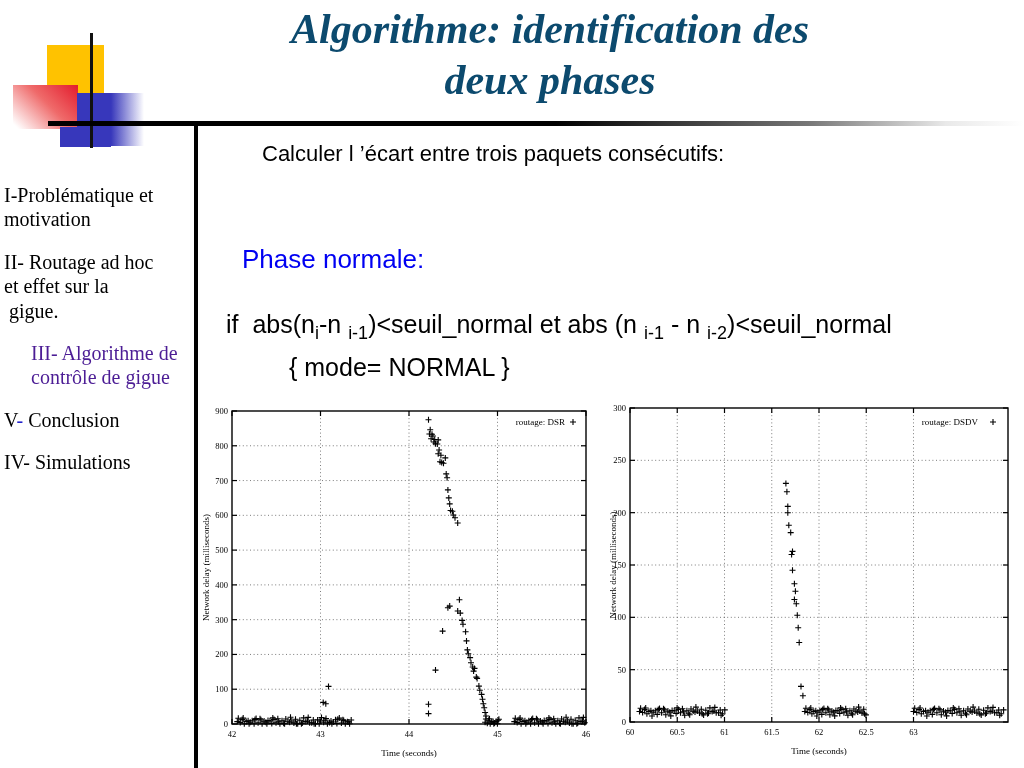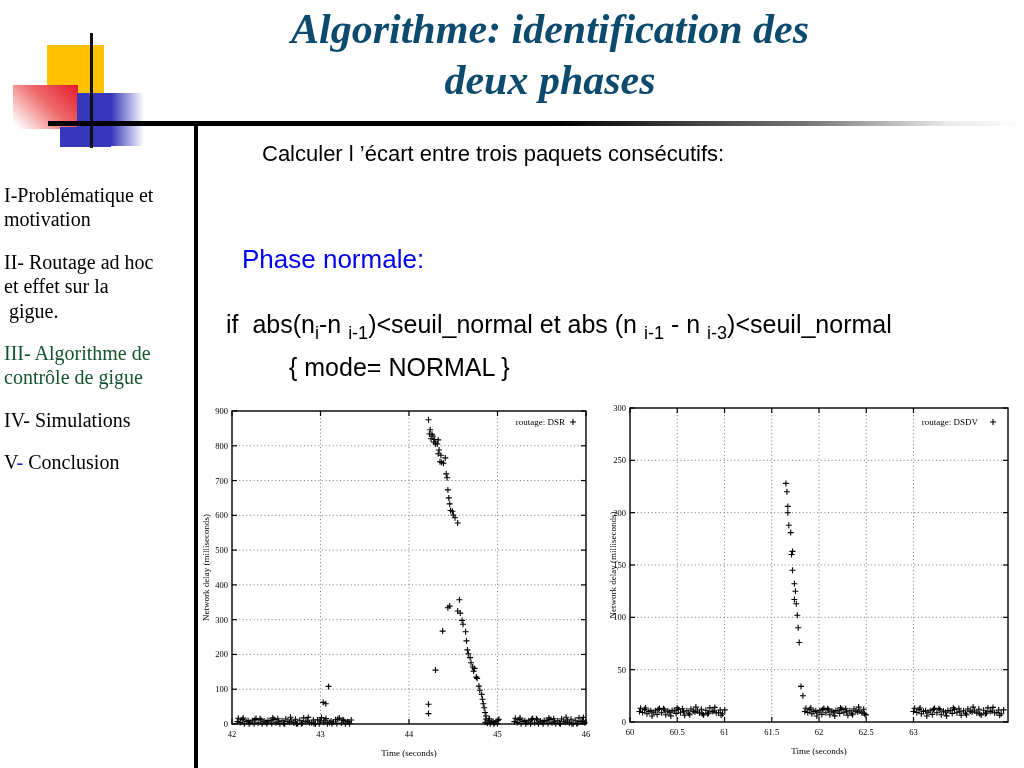--- a/index.html
+++ b/index.html
@@ -58,30 +58,30 @@
 
   <div class="abs" id="page-title" style="color: #0c4a6e;">Algorithme: identification des
 deux phases</div>
 
   <div class="abs" id="sidebar">
     <div class="nav-item">I-Problématique et
 motivation</div>
     <div class="nav-item">II- Routage ad hoc
 et effet sur la
  gigue.</div>
-    <div class="nav-item accent-blue" style="color: #14532d;">III- Algorithme de
+    <div class="nav-item accent-blue" style="color: #4c1d95; margin-left: 27px;">III- Algorithme de
 contrôle de gigue</div>
+    <div class="nav-item"><span>V</span><span class="accent-blue" style="color: rgb(33, 33, 204);">-</span><span> Conclusion</span></div>
     <div class="nav-item">IV- Simulations</div>
-    <div class="nav-item"><span>V</span><span class="accent-blue" style="color: rgb(33, 33, 204);">-</span><span> Conclusion</span></div>
   </div>
 
   <div class="abs" id="intro-text">Calculer l ’écart entre trois paquets consécutifs:</div>
   <div class="abs phase-blue" id="phase-heading" style="color: rgb(0, 0, 242);">Phase normale:</div>
 
-  <div class="abs" id="condition-line"><span>if  abs(n</span><sub>i</sub><span>-n </span><sub>i-1</sub><span>)&lt;seuil_normal et abs (n </span><sub>i-1</sub><span> - n </span><sub>i-3</sub><span>)&lt;seuil_normal</span></div>
+  <div class="abs" id="condition-line"><span>if  abs(n</span><sub>i</sub><span>-n </span><sub>i-1</sub><span>)&lt;seuil_normal et abs (n </span><sub>i-1</sub><span> - n </span><sub>i-2</sub><span>)&lt;seuil_normal</span></div>
 
   <div class="abs" id="action-line">{ mode= NORMAL }</div>
 
   <div class="chart-box" id="chart0-box" style="left:197px;top:401px;width:402px;height:366px;">
     <svg id="chart0" width="402" height="366">
         <line x1="35" y1="288.22222222222223" x2="389" y2="288.22222222222223" stroke="#444" stroke-width="0.7" stroke-dasharray="1 2.6"></line>
         <line x1="35" y1="253.44444444444446" x2="389" y2="253.44444444444446" stroke="#444" stroke-width="0.7" stroke-dasharray="1 2.6"></line>
         <line x1="35" y1="218.66666666666669" x2="389" y2="218.66666666666669" stroke="#444" stroke-width="0.7" stroke-dasharray="1 2.6"></line>
         <line x1="35" y1="183.88888888888889" x2="389" y2="183.88888888888889" stroke="#444" stroke-width="0.7" stroke-dasharray="1 2.6"></line>
         <line x1="35" y1="149.11111111111111" x2="389" y2="149.11111111111111" stroke="#444" stroke-width="0.7" stroke-dasharray="1 2.6"></line>

